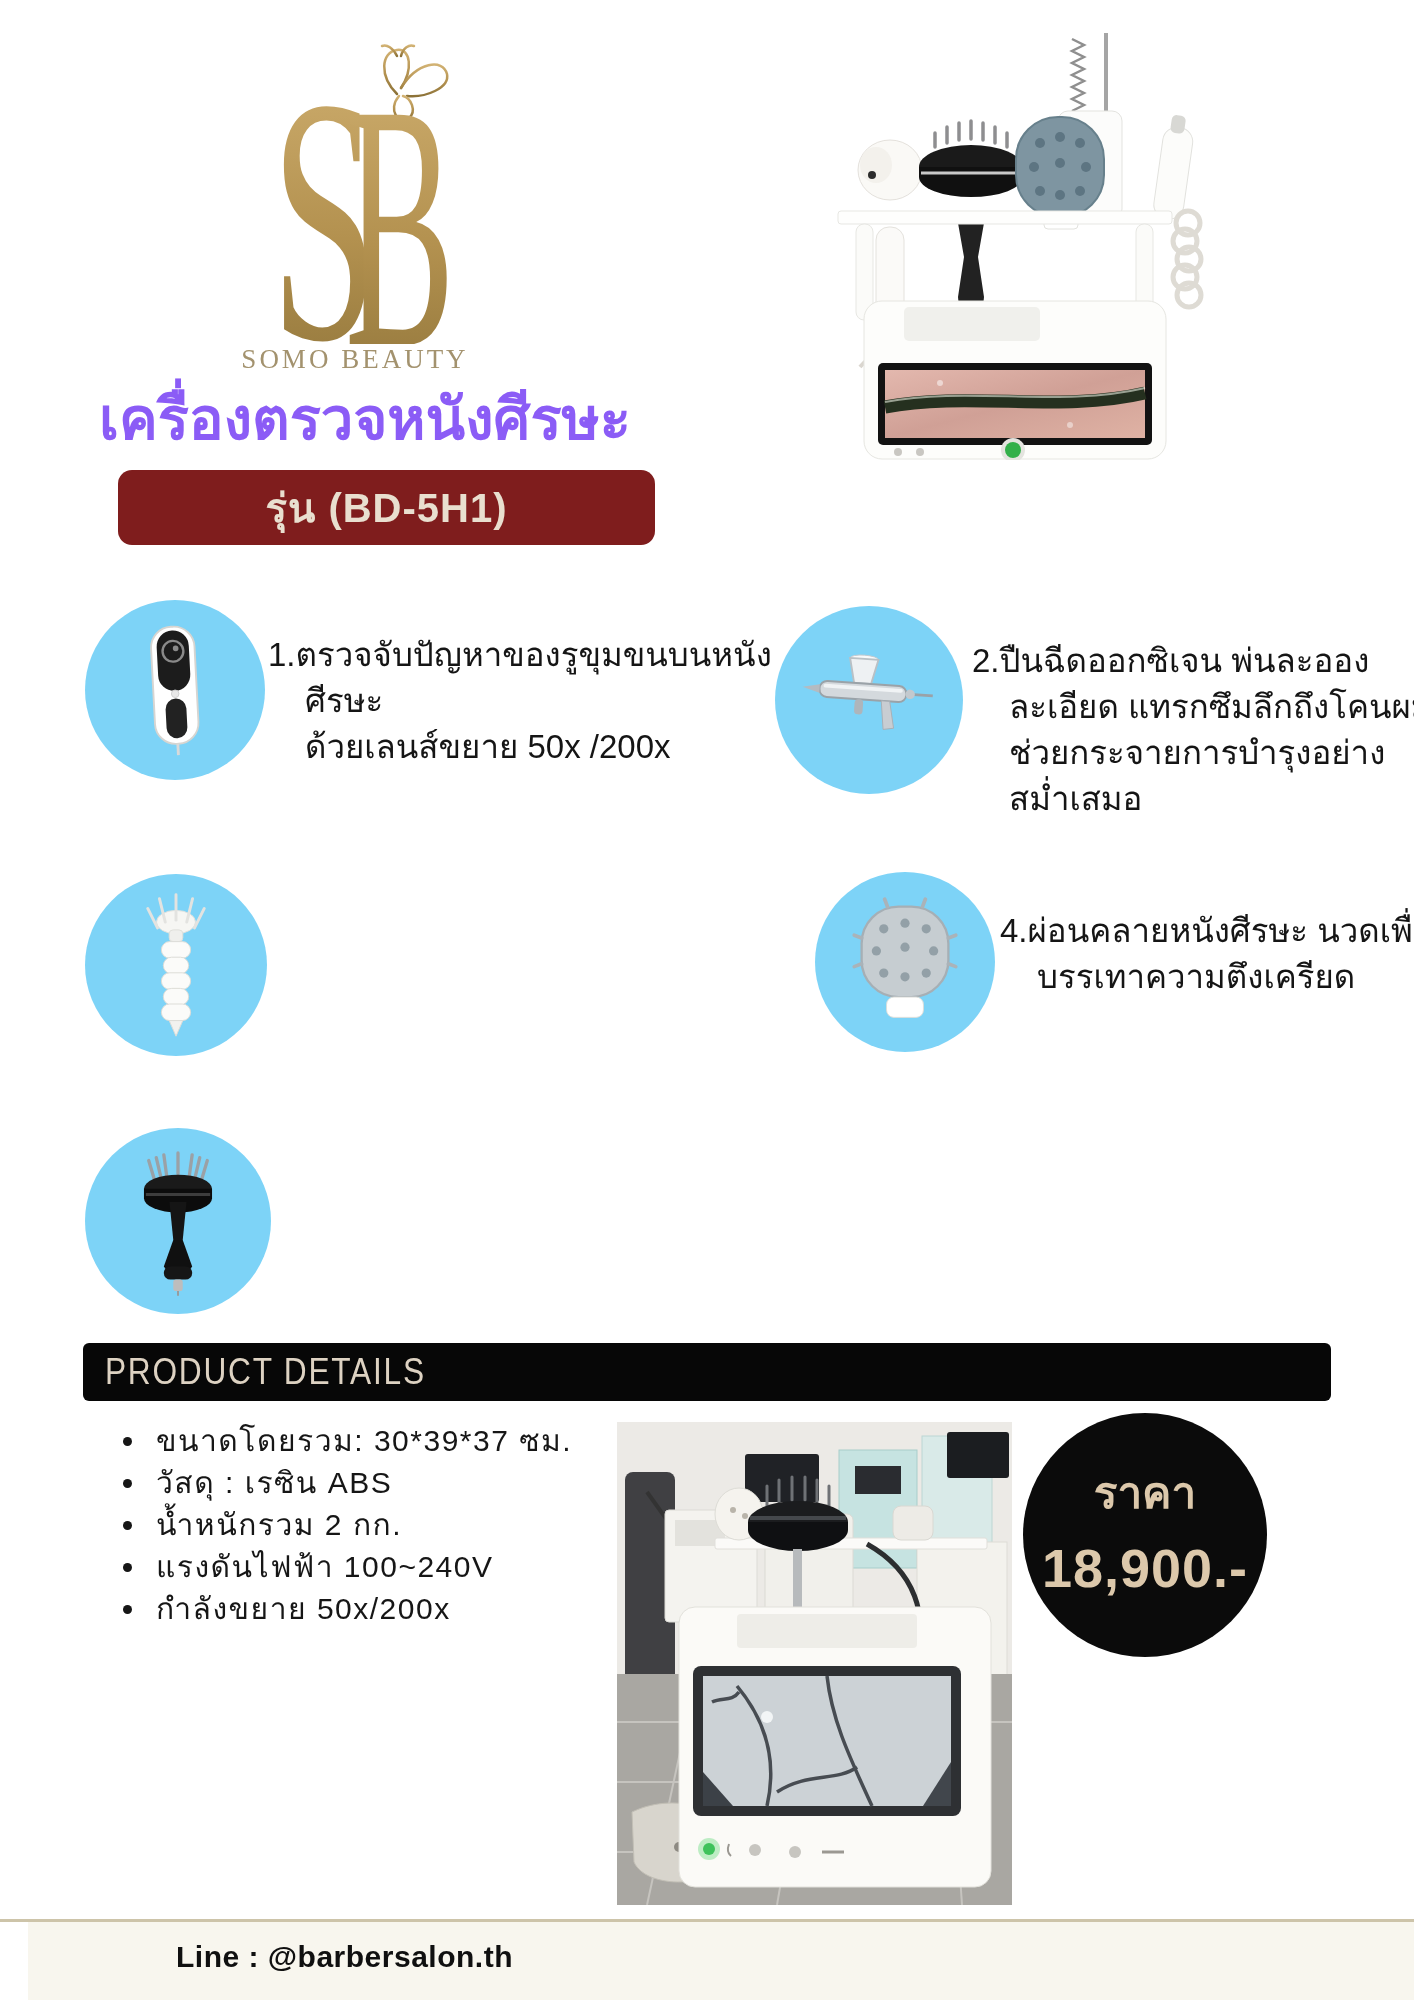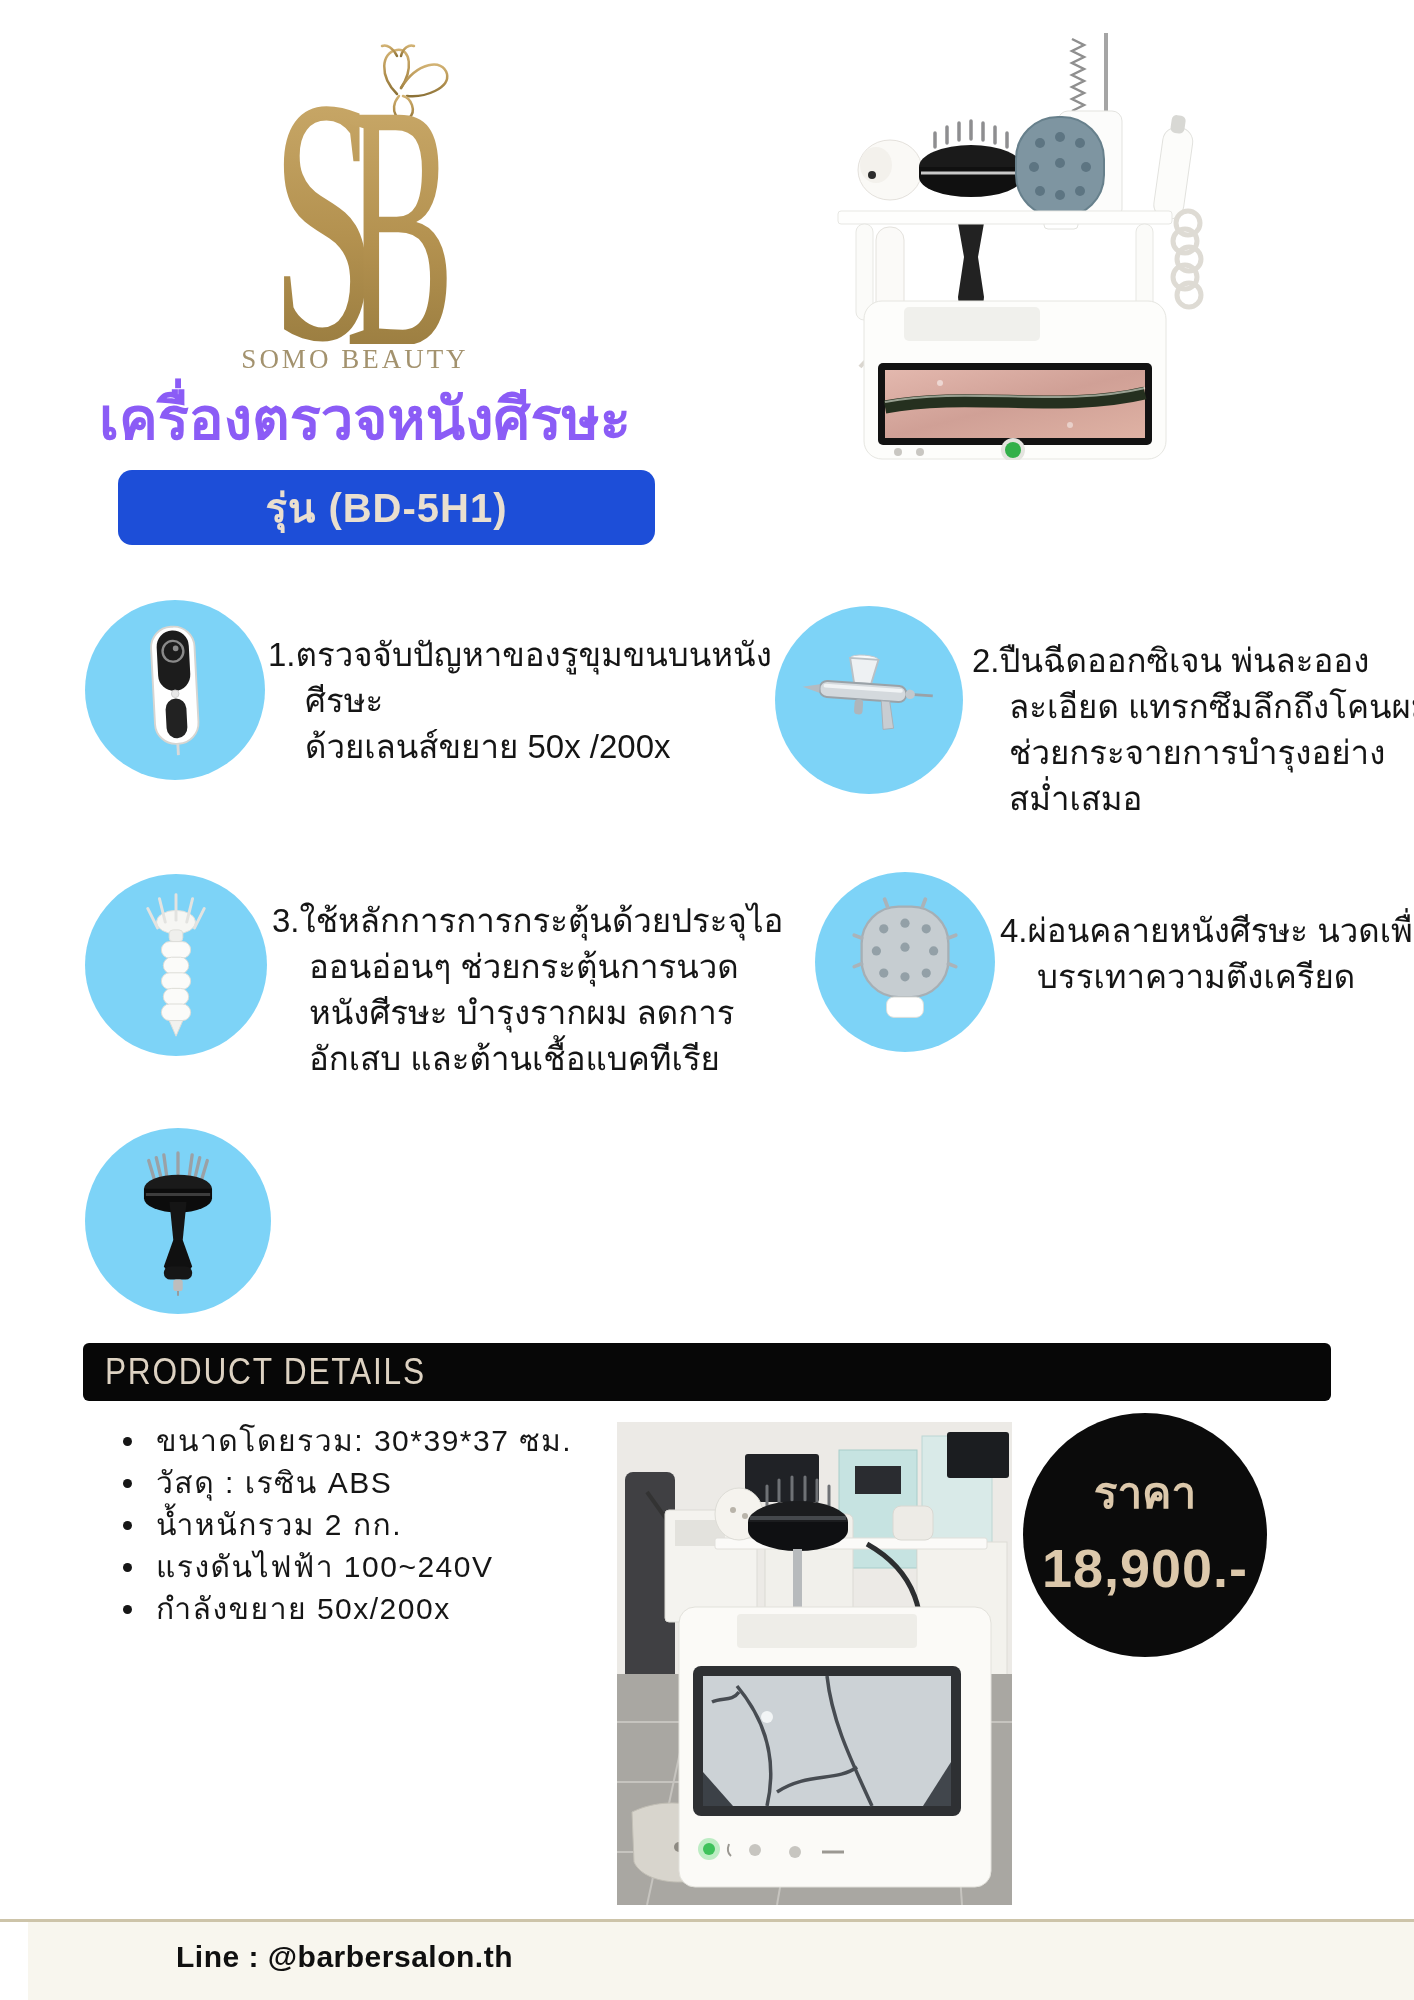--- a/index.html
+++ b/index.html
@@ -13,21 +13,21 @@
     position:absolute;left:215px;top:344px;width:280px;text-align:center;
     font-family:"Liberation Serif",serif;font-size:27px;letter-spacing:3px;color:#a3926e;
   }
   
   .title{
     position:absolute;left:55px;top:382px;width:620px;text-align:center;
     font-size:58px;line-height:74px;font-weight:800;color:#8b5cf6;
   }
   .model-badge{
     position:absolute;left:118px;top:470px;width:537px;height:75px;border-radius:14px;
-    background:#1d4ed8;display:flex;align-items:center;justify-content:center;
+    background:#7f1d1d;display:flex;align-items:center;justify-content:center;
   }
   .model-badge span{font-size:40px;font-weight:700;color:#e9dfcf;letter-spacing:1px;}
   
   .hero-photo{position:absolute;left:820px;top:15px;width:390px;height:445px;}
   .clinic-photo{position:absolute;left:617px;top:1422px;width:395px;height:483px;overflow:hidden;}
   
   .fcircle{
     position:absolute;border-radius:50%;background:#7dd3f7;
     display:flex;align-items:center;justify-content:center;
   }
@@ -250,24 +250,20 @@
       <g fill="#fbfbf9" stroke="#dcdcd7">
         <rect x="30" y="56" width="30" height="17" rx="8.5"></rect>
         <rect x="32" y="72" width="26" height="17" rx="8.5"></rect>
         <rect x="30" y="88" width="30" height="17" rx="8.5"></rect>
         <rect x="32" y="104" width="26" height="17" rx="8.5"></rect>
         <rect x="30" y="120" width="30" height="17" rx="8.5"></rect>
       </g>
       <path d="M38,137 h14 l-7,16 z" fill="#f2f2ef" stroke="#dcdcd7"></path>
     </svg>
   </div>
-  <div class="ftext ft3">3.ใช้หลักการการกระตุ้นด้วยประจุไอ
-ออนอ่อนๆ ช่วยกระตุ้นการนวด
-หนังศีรษะ บำรุงรากผม ลดการ
-อักเสบ และต้านเชื้อแบคทีเรีย</div>
 
   <div class="fcircle fc4">
     <svg viewBox="0 0 130 140" width="120" height="130">
       <rect x="18" y="10" width="94" height="98" rx="40" fill="#c6cdd1" stroke="#a6afb5" stroke-width="2.5"></rect>
       <g fill="#93a0a7">
         <circle cx="42" cy="34" r="5"></circle>
           <circle cx="65" cy="28" r="5"></circle>
           <circle cx="88" cy="34" r="5"></circle>
         <circle cx="34" cy="58" r="5"></circle>
           <circle cx="65" cy="54" r="5"></circle>

